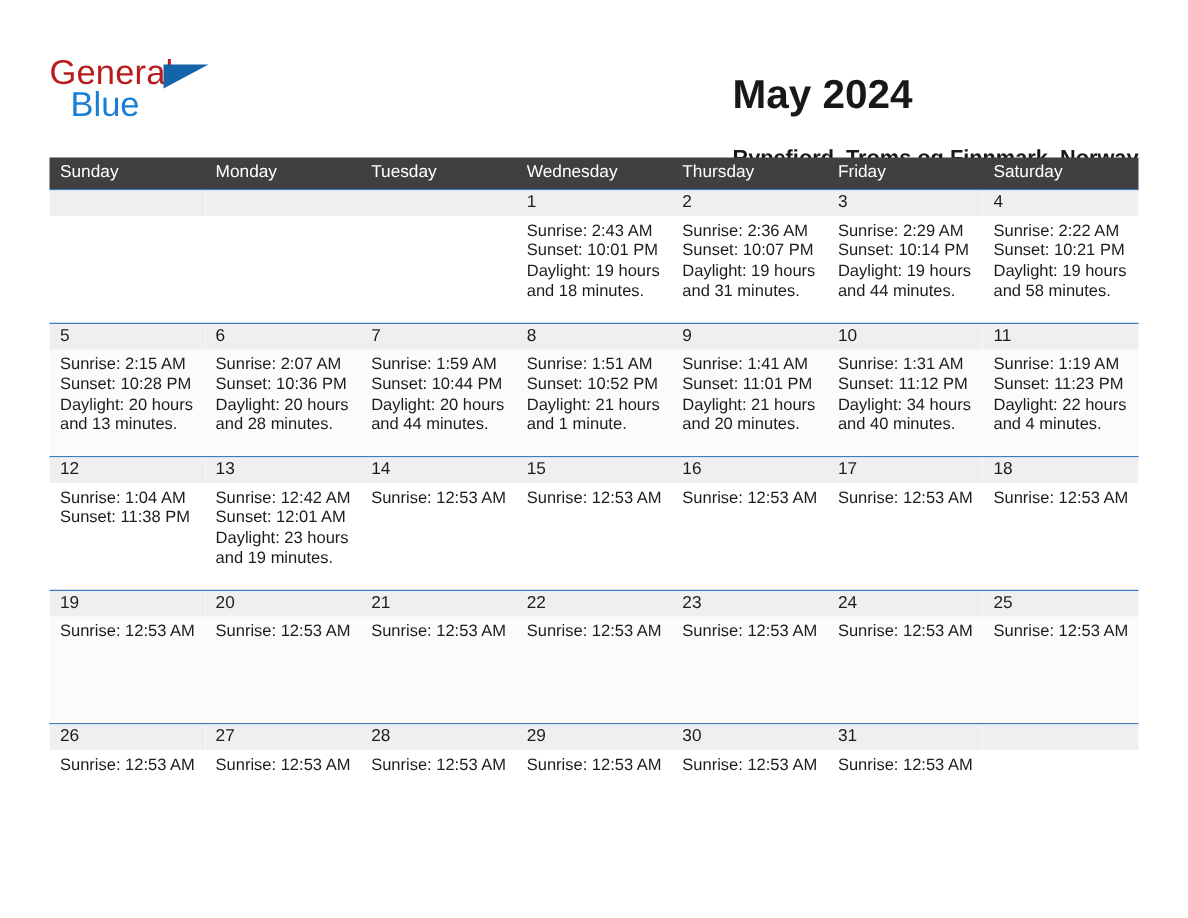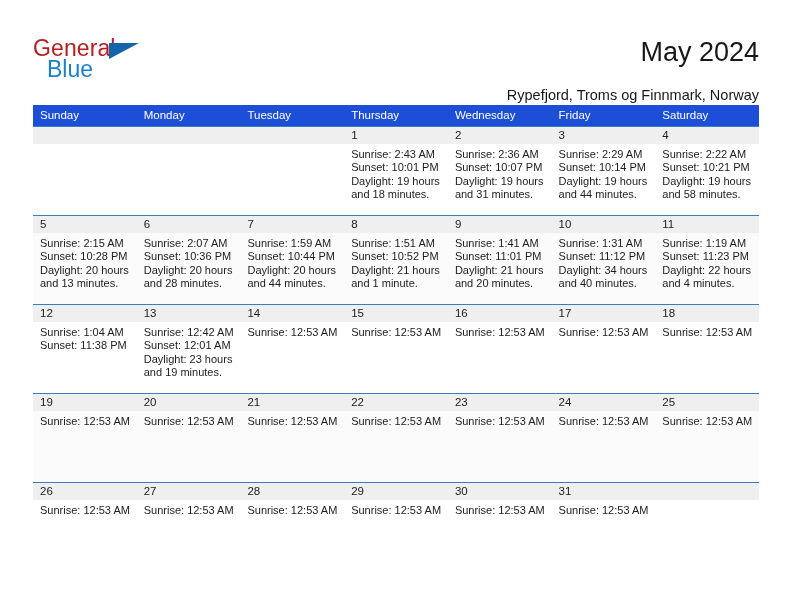--- a/index.html
+++ b/index.html
@@ -58,22 +58,23 @@
     position: absolute;
     left: 14px;
     top: 21px;
     font-size: 23px;
     color: #1a7fd4;
     font-family: "Liberation Sans", sans-serif;
   }
   .title-block {
     position: absolute;
     right: 0;
-    top: 5px;
-    text-align: right;
+    top: 16px;
+    text-align: left;
+    font-weight: bold;
   }
   .cal-title {
     font-size: 27px;
     color: #181818;
     line-height: 34px;
     white-space: nowrap;
   }
   .cal-subtitle {
     font-size: 14.5px;
     color: #181818;
@@ -84,21 +85,21 @@
 
   
   .calendar {
     position: absolute;
     left: 33px;
     top: 105px;
     width: 726px;
   }
   .weekdays {
     display: flex;
-    background: #1d4ed8;
+    background: #404040;
     height: 21px;
   }
   .weekday {
     flex: 1 1 0;
     color: #ffffff;
     font-size: 11.5px;
     line-height: 21px;
     padding-left: 7px;
     box-sizing: border-box;
     white-space: nowrap;
@@ -151,22 +152,22 @@
       <div class="cal-title">May 2024</div>
       <div class="cal-subtitle">Rypefjord, Troms og Finnmark, Norway</div>
     </div>
   </div>
 
   <div class="calendar">
     <div class="weekdays" id="weekday-row">
         <div class="weekday">Sunday</div>
         <div class="weekday">Monday</div>
         <div class="weekday">Tuesday</div>
+        <div class="weekday">Wednesday</div>
         <div class="weekday">Thursday</div>
-        <div class="weekday">Wednesday</div>
         <div class="weekday">Friday</div>
         <div class="weekday">Saturday</div>
       </div>
     <div id="weeks-container">
         <div class="week">
           <div class="daycell empty">
             <div class="datestrip"></div>
             <div class="info"></div>
           </div>
           <div class="daycell empty">

